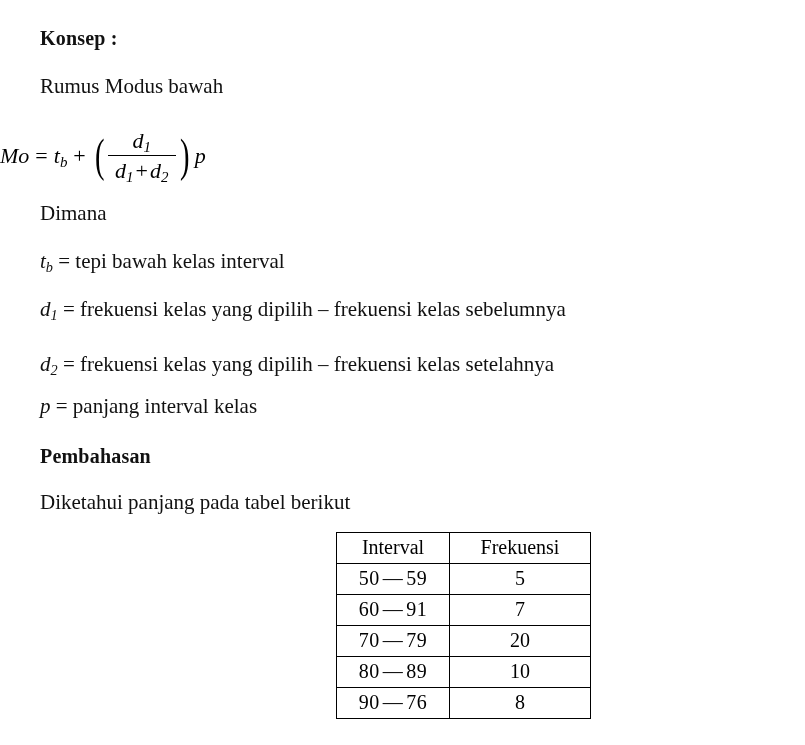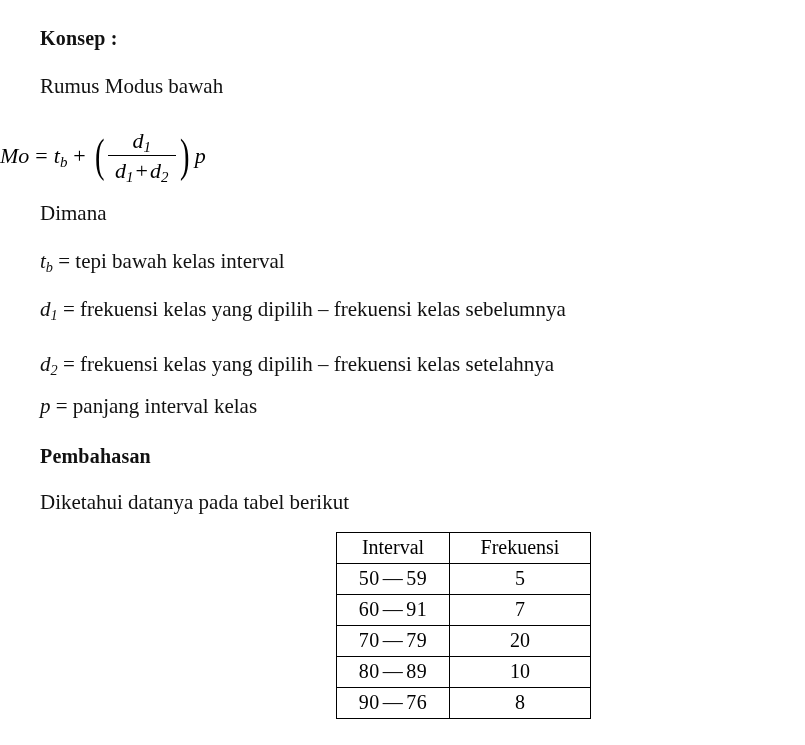--- a/index.html
+++ b/index.html
@@ -168,21 +168,21 @@
   </div>
 
   <div class="line" style="top:396px;">
     <span class="math"><span>p</span><sub></sub></span>
     <span>=</span>
     <span>panjang interval kelas</span>
   </div>
 
   <div class="line bold" style="top:446px;">Pembahasan</div>
 
-  <div class="line" style="top:492px;">Diketahui datanya pada tabel berikut</div>
+  <div class="line" style="top:492px;">Diketahui panjang pada tabel berikut</div>
 
   <table class="freq-table">
     <thead>
       <tr>
         <th class="c-int">Interval</th>
         <th class="c-frq">Frekuensi</th>
       </tr>
     </thead>
     <tbody>
       <tr>

